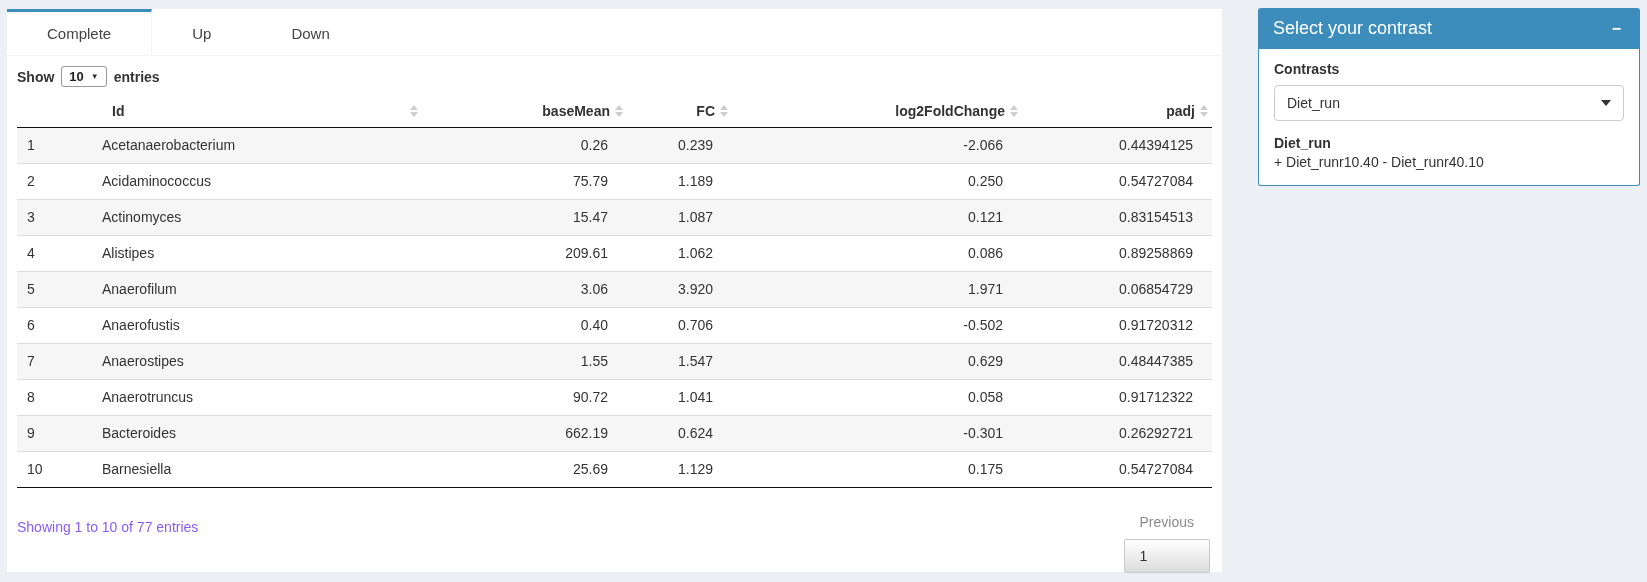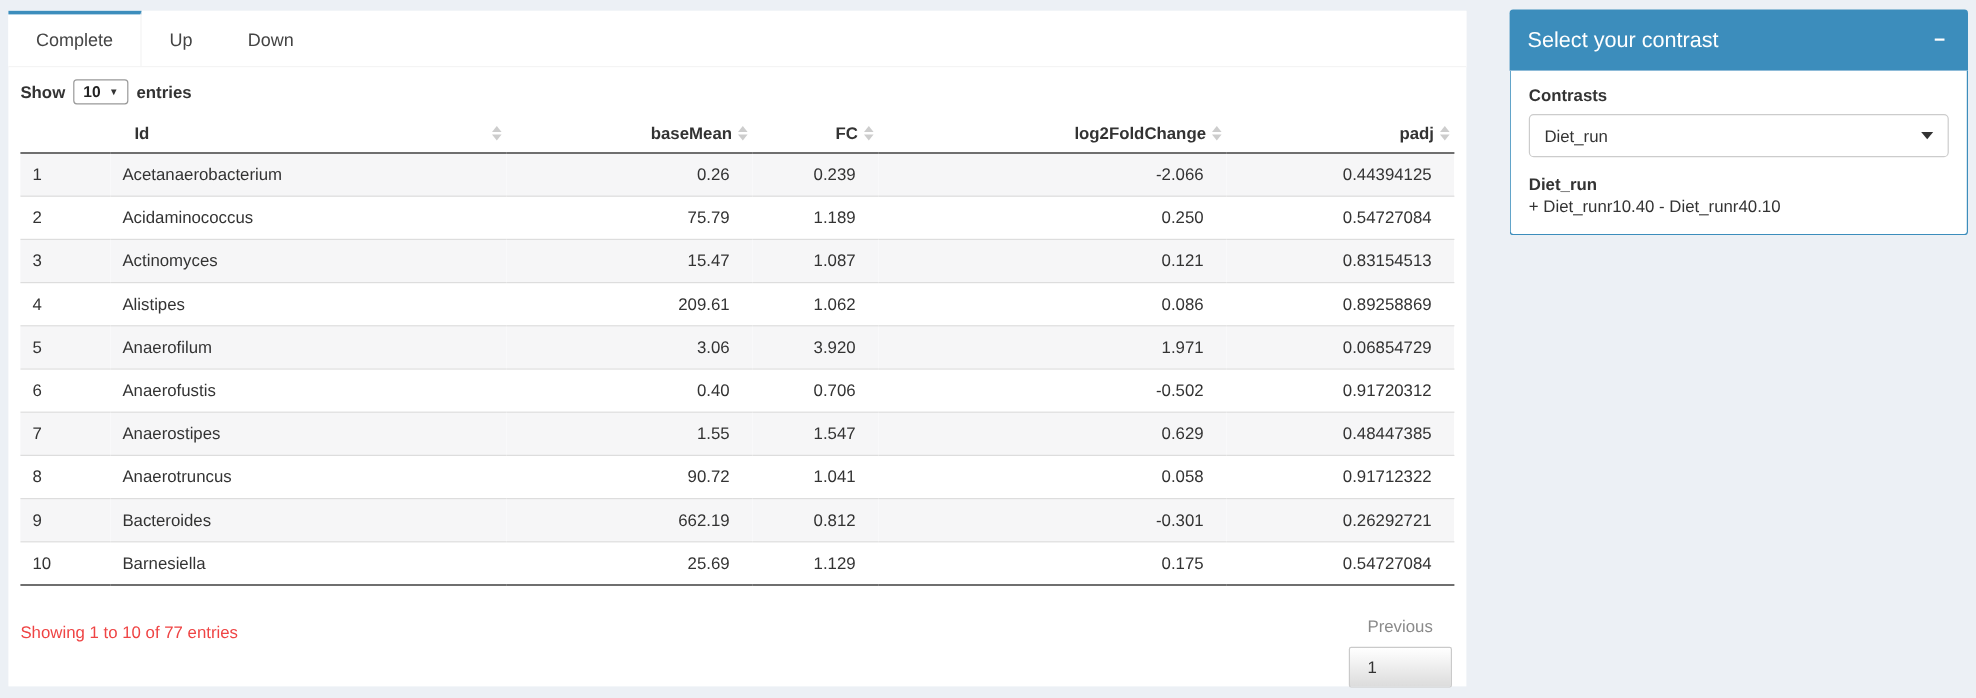--- a/index.html
+++ b/index.html
@@ -15,21 +15,21 @@
   .card{
     position:absolute;left:7px;top:9px;width:1215px;height:563px;
     background:#fff;
   }
   .tabbar{
     display:flex;align-items:stretch;height:46px;
     border-bottom:1px solid #f4f4f4;background:#fff;
   }
   .tab{
     display:flex;align-items:center;justify-content:center;
-    padding:0 23px;font-size:15px;color:#444;
+    padding:0 40px;font-size:15px;color:#444;
     border-top:3px solid transparent;cursor:pointer;
   }
   .tab.active{border-top-color:#3c8dbc;border-right:1px solid #f4f4f4;}
 
   .controls{
     display:flex;justify-content:space-between;
     padding:10px 2px 2px 10px;
   }
   .length-ctl{font-size:14px;font-weight:bold;color:#333;display:flex;align-items:center;gap:7px;}
   .mini-select{
@@ -73,38 +73,38 @@
     padding:10px 19px 10px 10px;font-size:14px;color:#333;line-height:15px;
     border-top:1px solid #ddd;overflow:hidden;white-space:nowrap;
   }
   table.dt tbody tr:first-child td{border-top:none;}
   table.dt tbody tr:nth-child(odd){background:#f6f6f7;}
   td.td-num{padding-left:21px;text-align:left;}
   td.td-id{padding-left:20px;text-align:left;}
   td.td-number{text-align:right;}
 
   .card-footer{position:relative;height:90px;}
-  .dt-info{position:absolute;left:10px;top:31px;font-size:14px;color:#ef4444;}
+  .dt-info{position:absolute;left:10px;top:31px;font-size:14px;color:#8b5cf6;}
   .pagination{position:absolute;right:12px;top:17px;display:flex;flex-direction:column;}
   .page-btn{
     padding:8px 15px;margin-left:2px;font-size:14px;color:#555;cursor:pointer;
     border:1px solid transparent;border-radius:2px;
   }
   .page-btn.nav{color:#444;}
   .page-btn.disabled{color:#8a8a8a;cursor:default;}
   .page-btn.current{
     border:1px solid #cacaca;color:#333;
     background:linear-gradient(to bottom,#ffffff 0%,#dcdcdc 100%);
   }
   .page-btn.ellipsis{cursor:default;color:#666;}
 
   
   .box{position:absolute;left:1258px;width:382px;border-radius:3px;}
   .box-header{
-    height:51px;background:#3c8dbc;color:#fff;
+    height:41px;background:#3c8dbc;color:#fff;
     display:flex;align-items:center;padding:0 15px;
     border-radius:3px 3px 0 0;
   }
   .box-title{font-size:18px;font-weight:normal;}
   .collapse-btn{
     margin-left:auto;font-size:16px;font-weight:bold;color:#fff;
     cursor:pointer;line-height:1;padding:2px 4px;
   }
   .box.contrast{top:8px;}
   .box-body{
@@ -272,21 +272,21 @@
             <td class="td-id">Anaerotruncus</td>
             <td class="td-number">90.72</td>
             <td class="td-number">1.041</td>
             <td class="td-number">0.058</td>
             <td class="td-number">0.91712322</td>
           </tr>
           <tr>
             <td class="td-num">9</td>
             <td class="td-id">Bacteroides</td>
             <td class="td-number">662.19</td>
-            <td class="td-number">0.812</td>
+            <td class="td-number">0.624</td>
             <td class="td-number">-0.301</td>
             <td class="td-number">0.26292721</td>
           </tr>
           <tr>
             <td class="td-num">10</td>
             <td class="td-id">Barnesiella</td>
             <td class="td-number">25.69</td>
             <td class="td-number">1.129</td>
             <td class="td-number">0.175</td>
             <td class="td-number">0.54727084</td>

